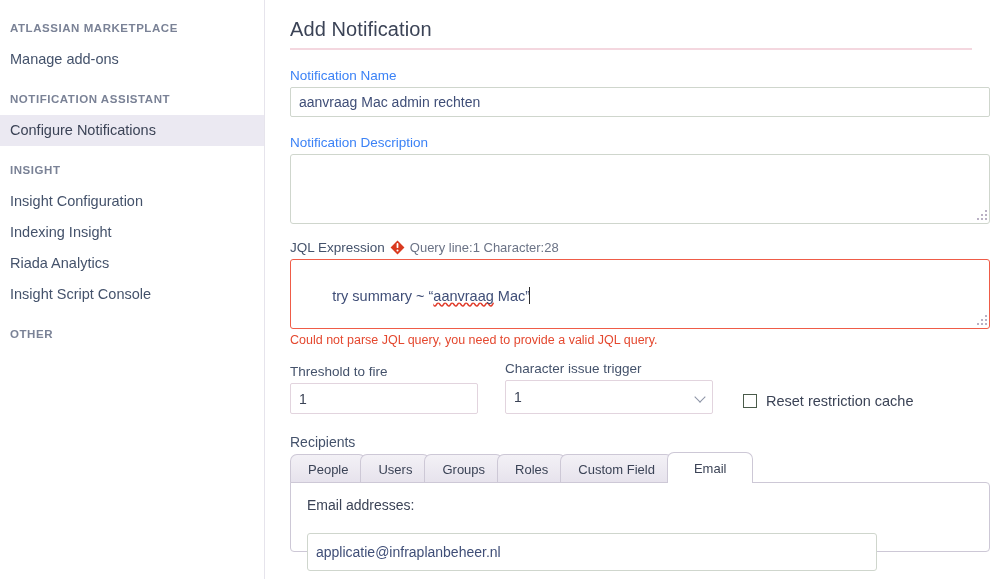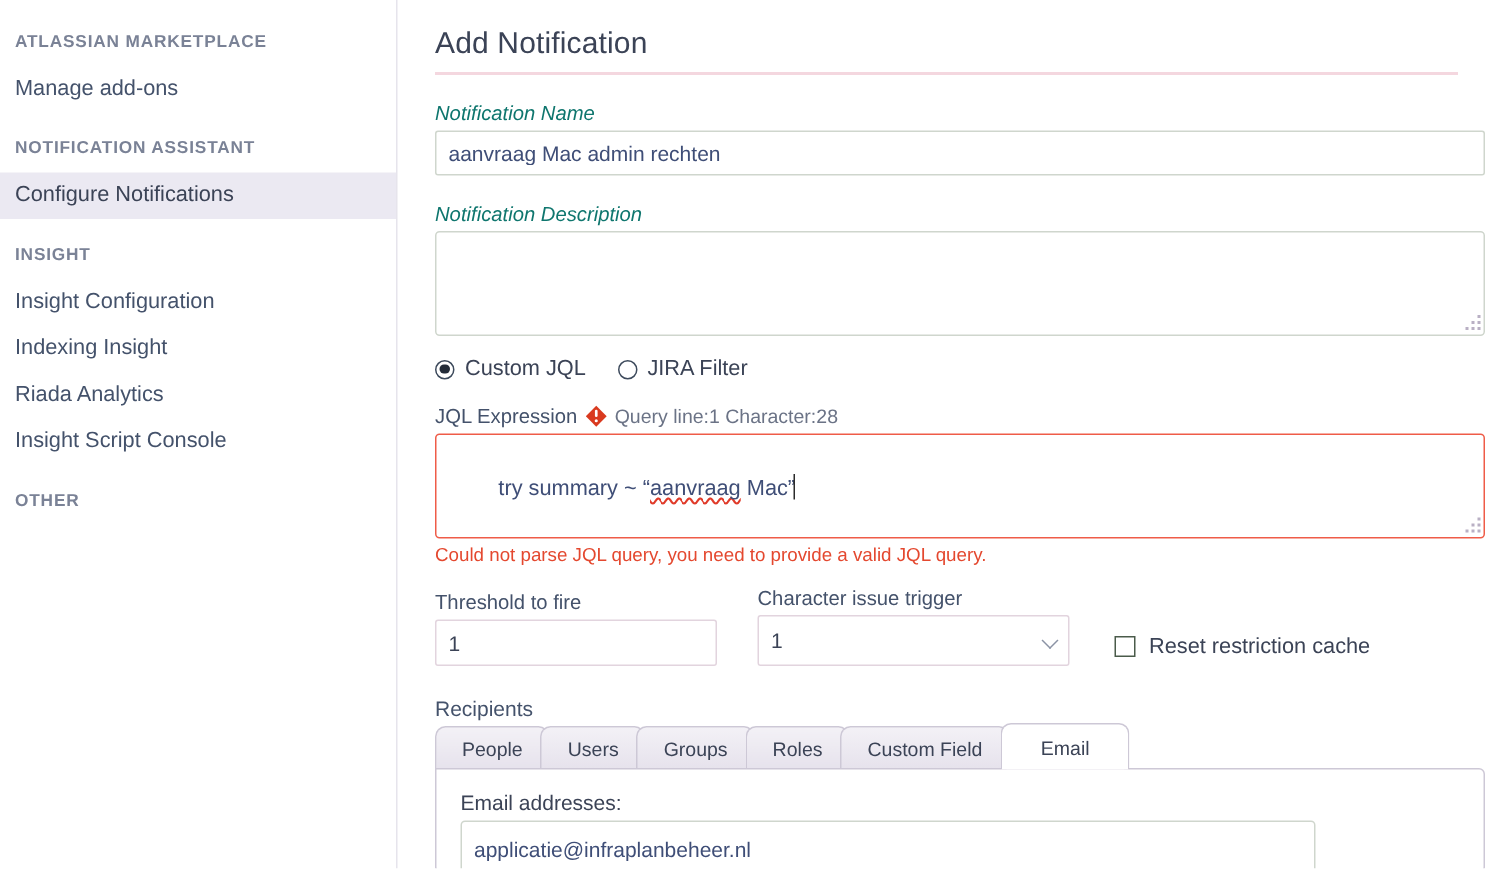--- a/index.html
+++ b/index.html
@@ -58,24 +58,23 @@
     font-weight: 400;
     color: #3b4356;
     margin: 0 0 0 0;
     padding-bottom: 7px;
     border-bottom: 2px solid #f4d7df;
     letter-spacing: .1px;
   }
 
   .field-label {
     font-size: 13.5px;
-    color: #0f766e;
+    color: #3b82f6;
     margin: 18px 0 4px 0;
     display: block;
-    font-style: italic;
   }
 
   .text-input {
     display: block;
     width: 700px;
     height: 30px;
     border: 1px solid #cfd6cd;
     border-radius: 2px;
     padding: 4px 8px;
     font-size: 14px;
@@ -203,21 +202,21 @@
     border: 1px solid #cdc8d6;
     border-radius: 0 4px 4px 4px;
     background: #fff;
     margin-top: -1px;
     padding: 14px 16px 10px 16px;
     width: 700px;
     height: 70px;
     position: relative;
     z-index: 1;
   }
-  .panel-label { font-size: 14px; color: #3b4356; display: block; margin-bottom: 4px; }
+  .panel-label { font-size: 14px; color: #3b4356; display: block; margin-bottom: 20px; }
   .email-input {
     width: 570px; height: 38px;
     border: 1px solid #cfd6cd; border-radius: 3px;
     padding: 5px 8px; font-size: 14px; color: #3f4e77;
     font-family: "Liberation Sans", sans-serif; outline: none; background: #fff;
   }
 </style>
 </head>
 <body>
 
@@ -268,26 +267,20 @@
       <span class="grip">
         <i style="right:0;top:0"></i>
           <i style="right:0;top:4px"></i>
           <i style="right:4px;top:4px"></i>
         <i style="right:0;top:8px"></i>
           <i style="right:4px;top:8px"></i>
           <i style="right:8px;top:8px"></i>
       </span>
     </div>
 
-    <div class="radio-row">
-      <span class="radio checked"></span>
-      <span class="radio-label">Custom JQL</span>
-      <span class="radio"></span>
-      <span class="radio-label">JIRA Filter</span>
-    </div>
 
     <div class="jql-label-row">
       <span class="jql-label">JQL Expression</span>
       <span class="err-icon">
         <svg width="15" height="15" viewBox="0 0 16 16">
           <path d="M8 0.6 L15.4 8 L8 15.4 L0.6 8 Z" fill="#d93a1f"></path>
           <rect x="7.05" y="3.3" width="1.9" height="5.2" rx="0.9" fill="#ffffff"></rect>
           <circle cx="8" cy="11.2" r="1.1" fill="#ffffff"></circle>
         </svg>
       </span>

